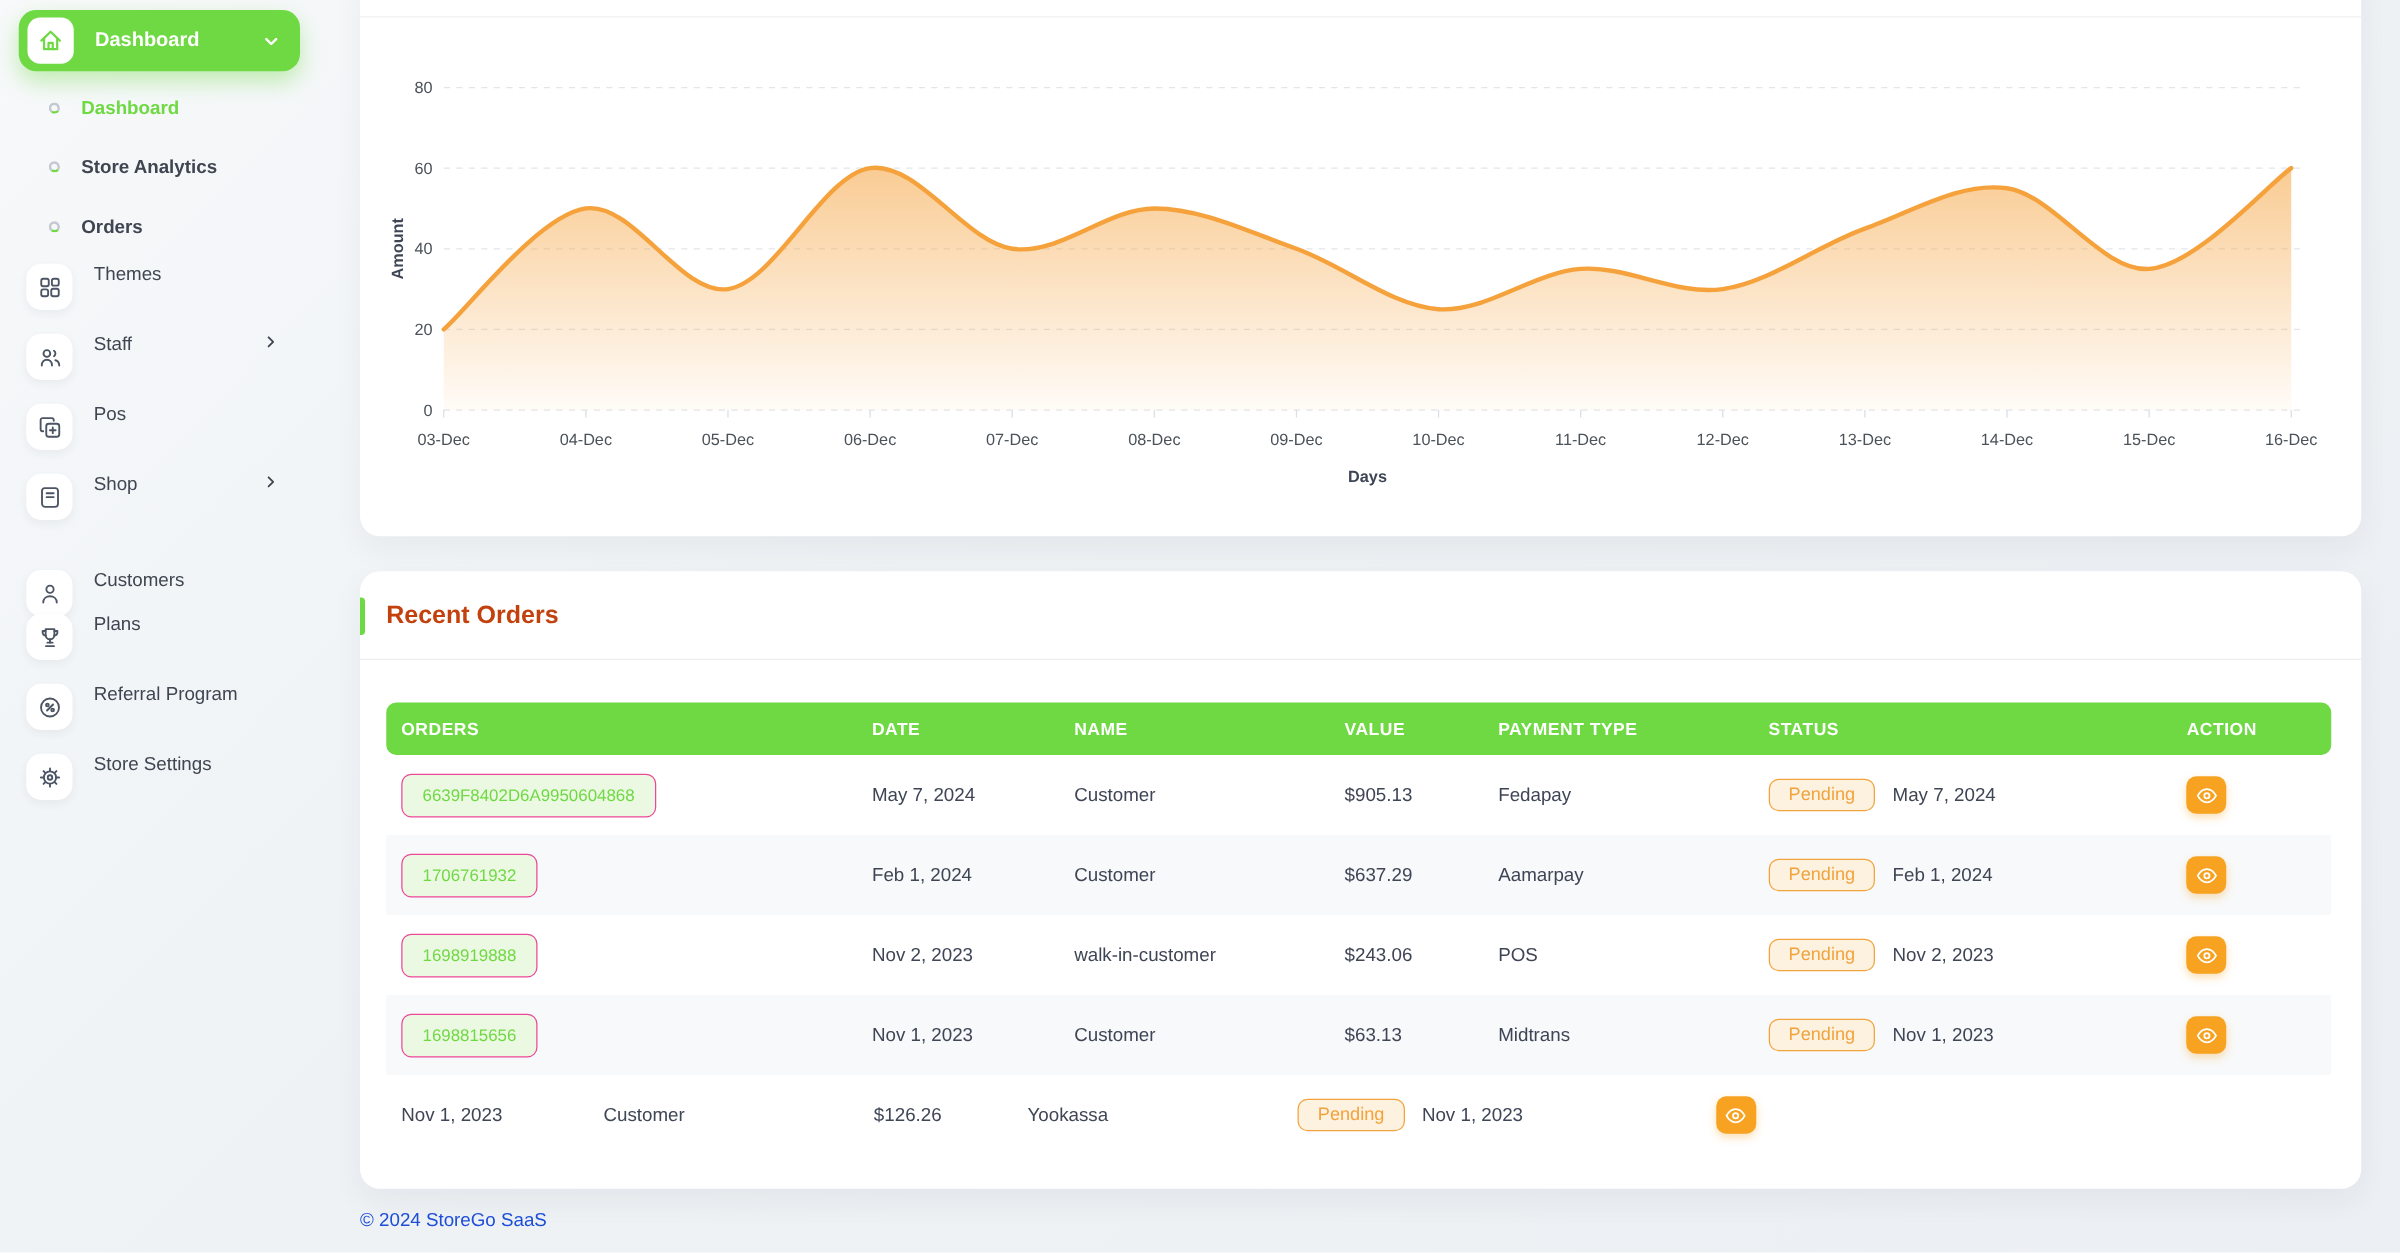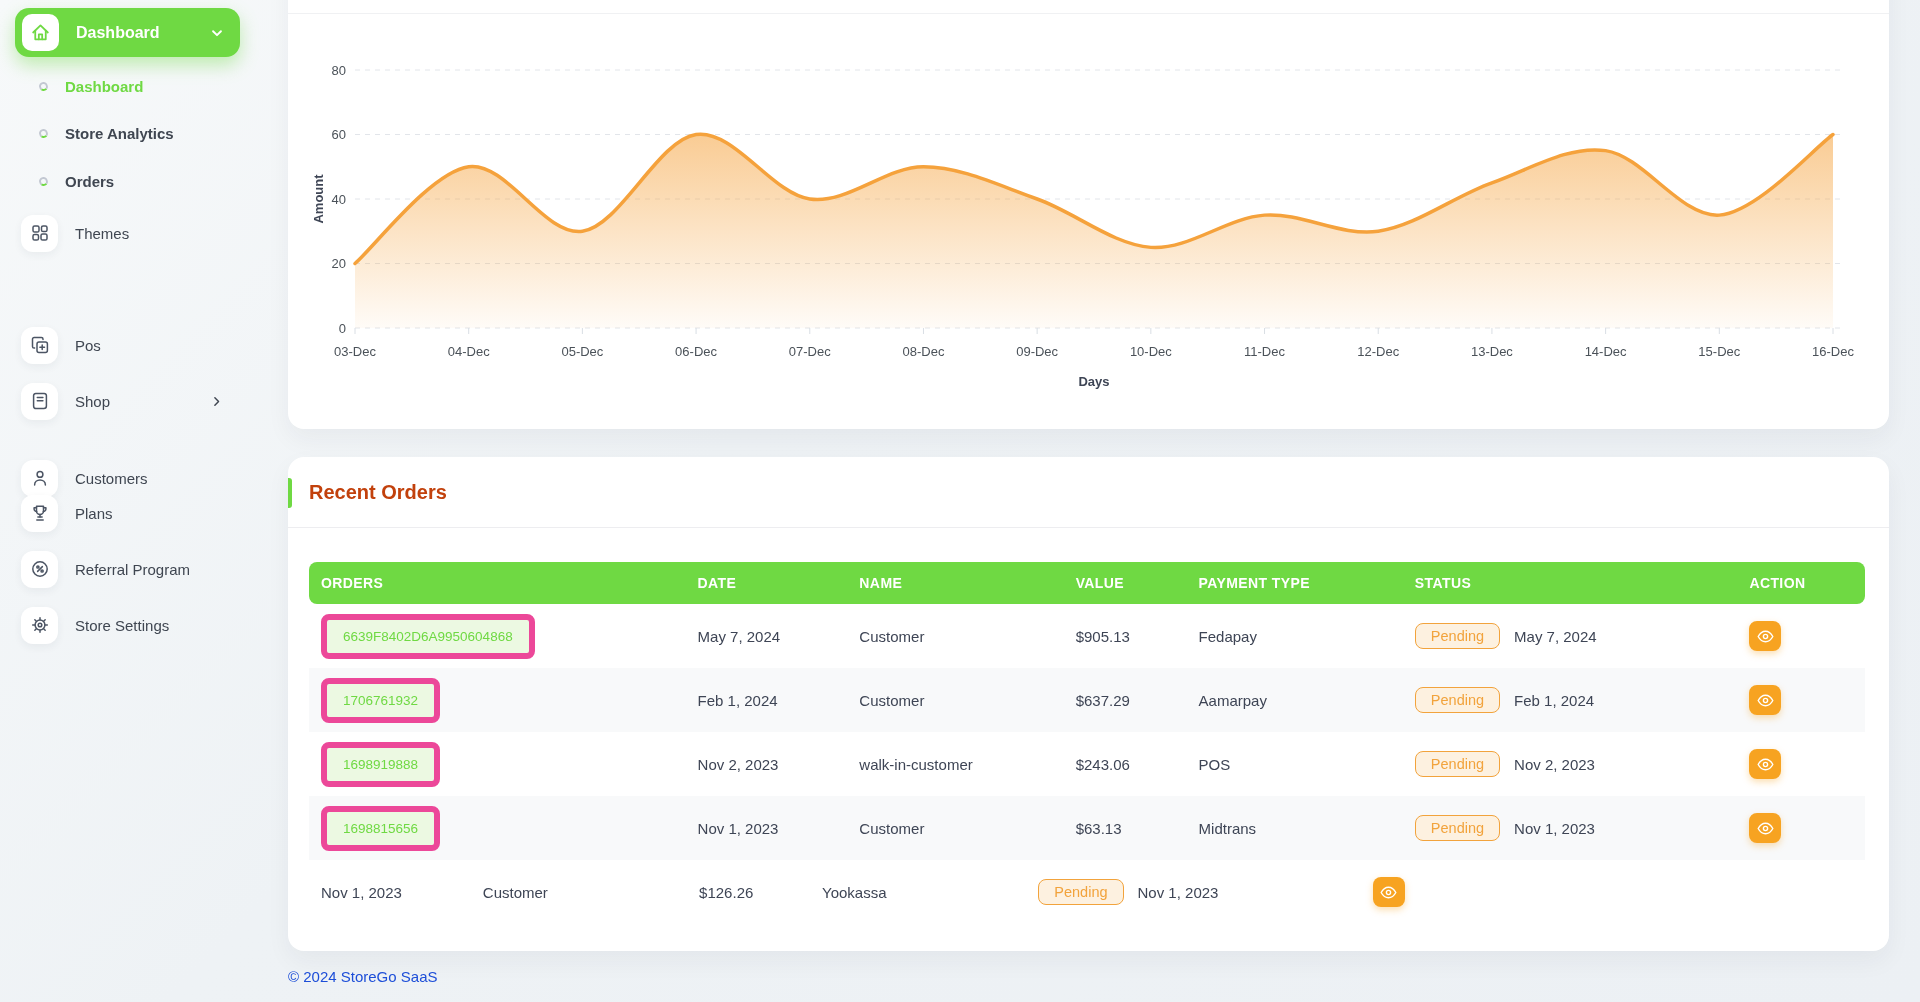--- a/index.html
+++ b/index.html
@@ -25,21 +25,21 @@
   .sub-item {
     position:absolute; left:0; width:265px; height:34px; display:flex; align-items:center; cursor:pointer;
   }
   .bullet {
     width:9px; height:9px; border:2px solid #c3c8d2; border-bottom-color:#6fd943;
     border-radius:50%; transform:rotate(-8deg); margin-left:39px; flex:none;
   }
   .sub-item .lbl { margin-left:17px; font-size:15px; color:#3f4651;font-weight:bold; }
   .sub-item.active .lbl { color:#6fd943; font-weight:bold; }
   .nav-item {
-    position:absolute; left:0; width:265px; height:44px; display:flex; align-items:center; cursor:pointer;
+    position:absolute; left:0; width:265px; height:44px; display:flex; align-items:flex-start; cursor:pointer;
   }
   .nav-item .tile {
     width:37px; height:37px; background:#ffffff; border-radius:12px; margin-left:21px;
     display:flex; align-items:center; justify-content:center;
     box-shadow:0 3px 8px rgba(40,50,70,.06); flex:none;
   }
   .nav-item .lbl { margin-left:17px; font-size:15px; color:#3f4651; flex:1; }
   .nav-item .chev-r { margin-right:42px; display:flex; }
   
   .card {
@@ -64,21 +64,21 @@
   .thead {
     background:#6fd943; border-radius:8px; height:42px; align-items:center;
   }
   .thead .cell { color:#fff; font-weight:bold; font-size:14px; letter-spacing:.4px; }
   .tbody-row { height:64px; align-items:center; }
   .tbody-row.striped { background:#f8f9fa; }
   .cell { padding-left:12px; display:flex; align-items:center; font-size:15px; color:#3e4555; }
   .c-orders { width:24.2%; } .c-date { width:10.4%; } .c-name { width:13.9%; }
   .c-value { width:7.9%; } .c-pay { width:13.9%; } .c-status { width:21.5%; } .c-action { flex:1; }
   .order-pill {
-    display:inline-block; padding:9px 16px; background:#ecf9e2; border:6px solid #ec4899;
+    display:inline-block; padding:9px 16px; background:#ecf9e2; border:1px solid #ec4899;
     border-radius:8px; color:#6fd943; font-size:13.5px; cursor:pointer; max-width:100%;
     white-space:nowrap;
   }
   .status-wrap { display:flex; align-items:center; gap:14px; }
   .pending-pill {
     display:inline-block; padding:4px 15px; background:#fdf1e0; border:1.5px solid #f2a33c;
     border-radius:8px; color:#f2a33c; font-size:14.5px; cursor:pointer;
   }
   .eye-btn {
     width:32px; height:30px; border:none; border-radius:8px; background:#f7a321;
@@ -126,20 +126,36 @@
       <svg width="20" height="20" viewBox="0 0 20 20" fill="none" stroke="#4c5564" stroke-width="1.5" stroke-linejoin="round">
         <rect x="3" y="3" width="6" height="6" rx="1.6"></rect>
           <rect x="11.5" y="3" width="5.5" height="5.5" rx="1.6"></rect>
         <rect x="3" y="11.5" width="5.5" height="5.5" rx="1.6"></rect>
           <rect x="11" y="11" width="6" height="6" rx="1.6"></rect>
       </svg>
     </span>
     <span class="lbl">Themes</span>
   </div>
 
+  <div class="nav-item" style="top:267px;">
+    <span class="tile">
+      <svg width="20" height="20" viewBox="0 0 20 20" fill="none" stroke="#4c5564" stroke-width="1.5" stroke-linecap="round" stroke-linejoin="round">
+        <circle cx="7.5" cy="6.8" r="2.7"></circle>
+          <path d="M3.4 16.4 c0-2.9 1.9-4.6 4.1-4.6 s4.1 1.7 4.1 4.6"></path>
+        <path d="M13.2 4.6 a2.7 2.7 0 0 1 0 4.4"></path>
+          <path d="M14.3 12.2 c1.9 .5 3.1 2.1 3.1 4.2"></path>
+      </svg>
+    </span>
+    <span class="lbl">Staff</span>
+    <span class="chev-r">
+      <svg width="13" height="13" viewBox="0 0 16 16" fill="none" stroke="#3f4651" stroke-width="1.8" stroke-linecap="round" stroke-linejoin="round">
+          <path d="M6 3.5 L10.5 8 L6 12.5"></path>
+        </svg>
+    </span>
+  </div>
 
   <div class="nav-item" style="top:323px;">
     <span class="tile">
       <svg width="20" height="20" viewBox="0 0 20 20" fill="none" stroke="#4c5564" stroke-width="1.5" stroke-linecap="round" stroke-linejoin="round">
         <rect x="7" y="7" width="10.4" height="10.4" rx="2"></rect>
         <path d="M4.6 13 H4.1 A1.6 1.6 0 0 1 2.5 11.4 V4.1 A1.6 1.6 0 0 1 4.1 2.5 h7.3 A1.6 1.6 0 0 1 13 4.1 v.5"></path>
         <path d="M12.2 9.9 v4.6 M9.9 12.2 h4.6"></path>
       </svg>
     </span>
     <span class="lbl">Pos</span>

